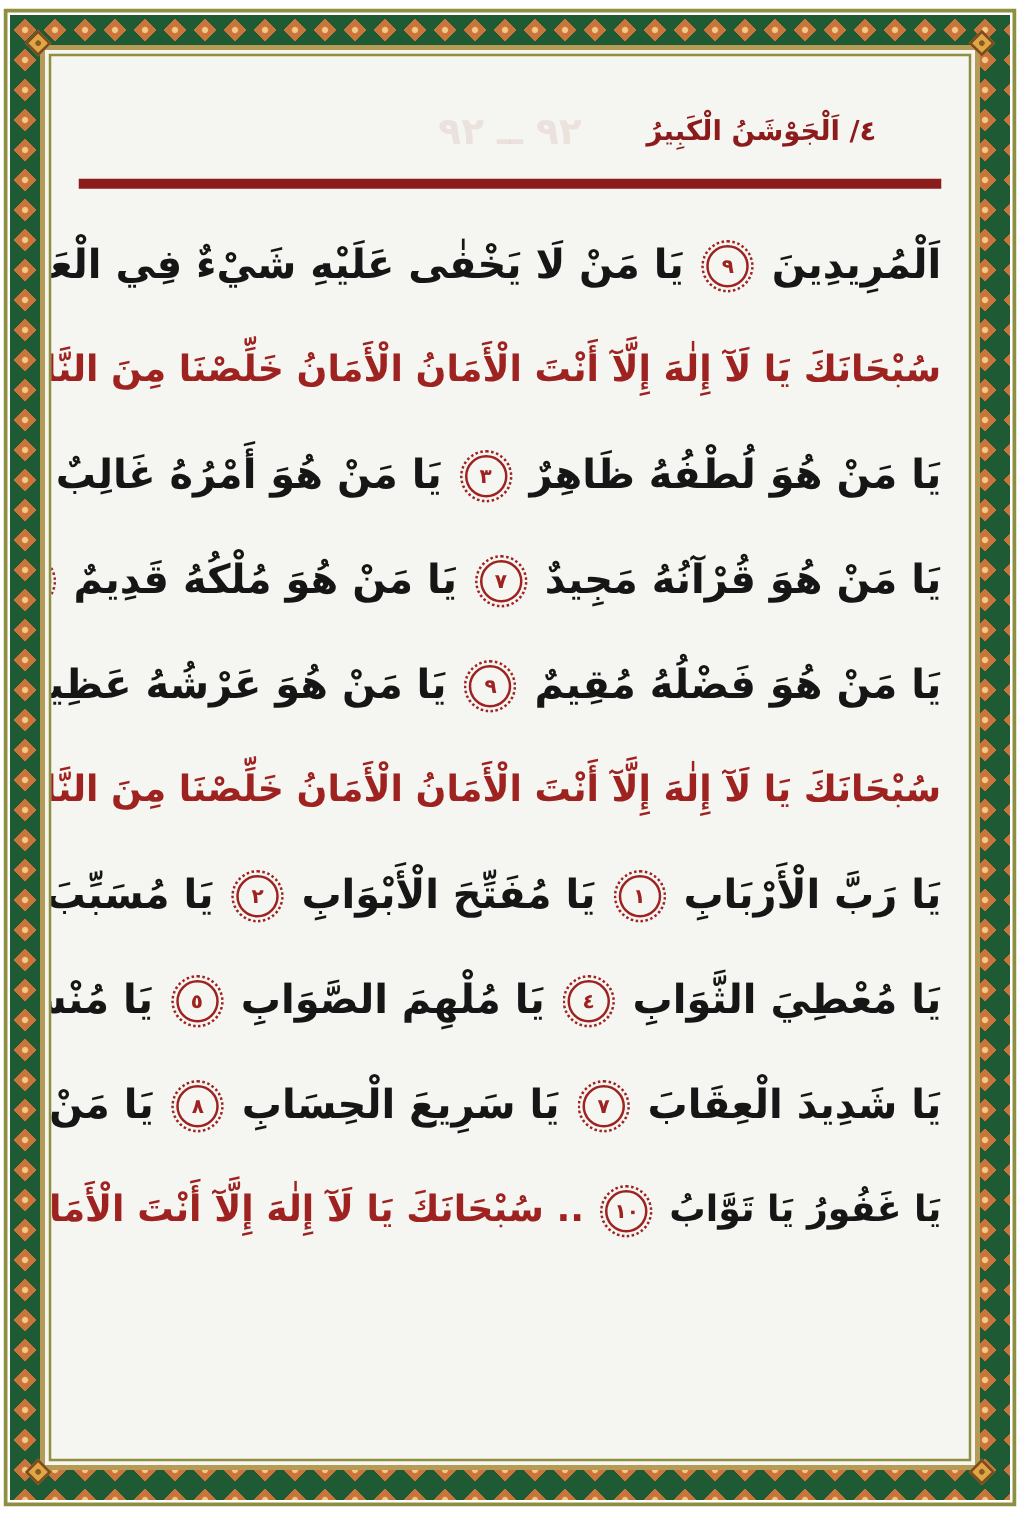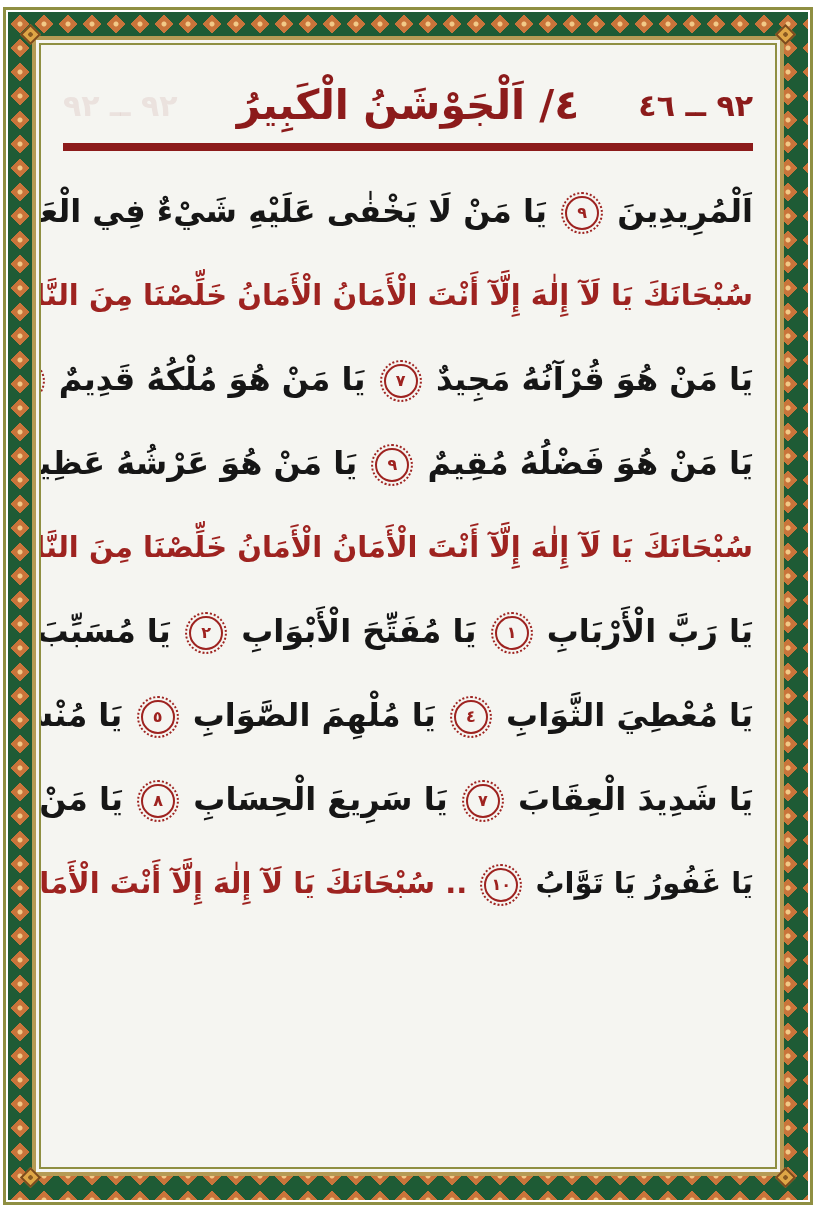--- a/index.html
+++ b/index.html
@@ -62,21 +62,21 @@
   .header{
     display:grid; grid-template-columns:1fr auto 1fr;
     align-items:center;
     padding-top:32px; height:88px;
   }
   .page-numbers{
     color:var(--maroon); font-weight:bold; font-size:30px;
     justify-self:start; letter-spacing:1px; white-space:nowrap;
   }
   .title{
-    color:var(--maroon); font-weight:bold; font-size:41px;
+    color:var(--maroon); font-weight:bold; font-size:22px;
     justify-self:center; white-space:nowrap; padding:0 10px;
   }
   .watermark{
     color:rgba(150,60,60,0.10); font-weight:bold; font-size:30px;
     justify-self:end; letter-spacing:1px; white-space:nowrap;
   }
   .rule{
     height:3px;
     border-top:5px solid var(--maroon);
     border-bottom:3px solid var(--maroon);
@@ -108,28 +108,28 @@
 <div class="frame-outer">
   <div class="band">
     <span class="corner tl"></span>
     <span class="corner tr"></span>
     <span class="corner bl"></span>
     <span class="corner br"></span>
     <div class="page-tan">
       <div class="page-olive">
         <div class="content">
           <div class="header">
-            <div class="page-numbers">٩٢ ــ ٤٦</div>
             <div class="title">٤/ اَلْجَوْشَنُ الْكَبِيرُ</div>
             <div class="watermark">٩٢ ــ ٩٢</div>
           </div>
           <div class="rule"></div>
           <div class="lines">
               <div class="line"><span class="seg">اَلْمُرِيدِينَ</span> <span class="marker">٩</span> <span class="seg">يَا مَنْ لَا يَخْفٰى عَلَيْهِ شَيْءٌ فِي الْعَالَمِينَ</span>  </div>
               <div class="line small"><span class="seg red">سُبْحَانَكَ يَا لَآ إِلٰهَ إِلَّآ أَنْتَ الْأَمَانُ الْأَمَانُ خَلِّصْنَا مِنَ النَّارِ</span>  </div>
+              <div class="line"><span class="seg">يَا مَنْ هُوَ لُطْفُهُ ظَاهِرٌ</span> <span class="marker">٣</span> <span class="seg">يَا مَنْ هُوَ أَمْرُهُ غَالِبٌ</span>  </div>
               <div class="line"><span class="seg">يَا مَنْ هُوَ قُرْآنُهُ مَجِيدٌ</span> <span class="marker">٧</span> <span class="seg">يَا مَنْ هُوَ مُلْكُهُ قَدِيمٌ</span> <span class="marker">٨</span> </div>
               <div class="line"><span class="seg">يَا مَنْ هُوَ فَضْلُهُ مُقِيمٌ</span> <span class="marker">٩</span> <span class="seg">يَا مَنْ هُوَ عَرْشُهُ عَظِيمٌ</span>  </div>
               <div class="line small"><span class="seg red">سُبْحَانَكَ يَا لَآ إِلٰهَ إِلَّآ أَنْتَ الْأَمَانُ الْأَمَانُ خَلِّصْنَا مِنَ النَّارِ</span>  </div>
               <div class="line"><span class="seg">يَا رَبَّ الْأَرْبَابِ</span> <span class="marker">١</span> <span class="seg">يَا مُفَتِّحَ الْأَبْوَابِ</span> <span class="marker">٢</span> <span class="seg">يَا مُسَبِّبَ الْأَسْبَابِ</span>  </div>
               <div class="line"><span class="seg">يَا مُعْطِيَ الثَّوَابِ</span> <span class="marker">٤</span> <span class="seg">يَا مُلْهِمَ الصَّوَابِ</span> <span class="marker">٥</span> <span class="seg">يَا مُنْشِئَ السَّحَابِ</span>  </div>
               <div class="line"><span class="seg">يَا شَدِيدَ الْعِقَابَ</span> <span class="marker">٧</span> <span class="seg">يَا سَرِيعَ الْحِسَابِ</span> <span class="marker">٨</span> <span class="seg">يَا مَنْ لَهُ الْإِيَابُ</span>  </div>
               <div class="line small"><span class="seg">يَا غَفُورُ يَا تَوَّابُ</span> <span class="marker">١٠</span> <span class="seg red">.. سُبْحَانَكَ يَا لَآ إِلٰهَ إِلَّآ أَنْتَ الْأَمَانُ</span> </div>
             </div>
         </div>
       </div>

